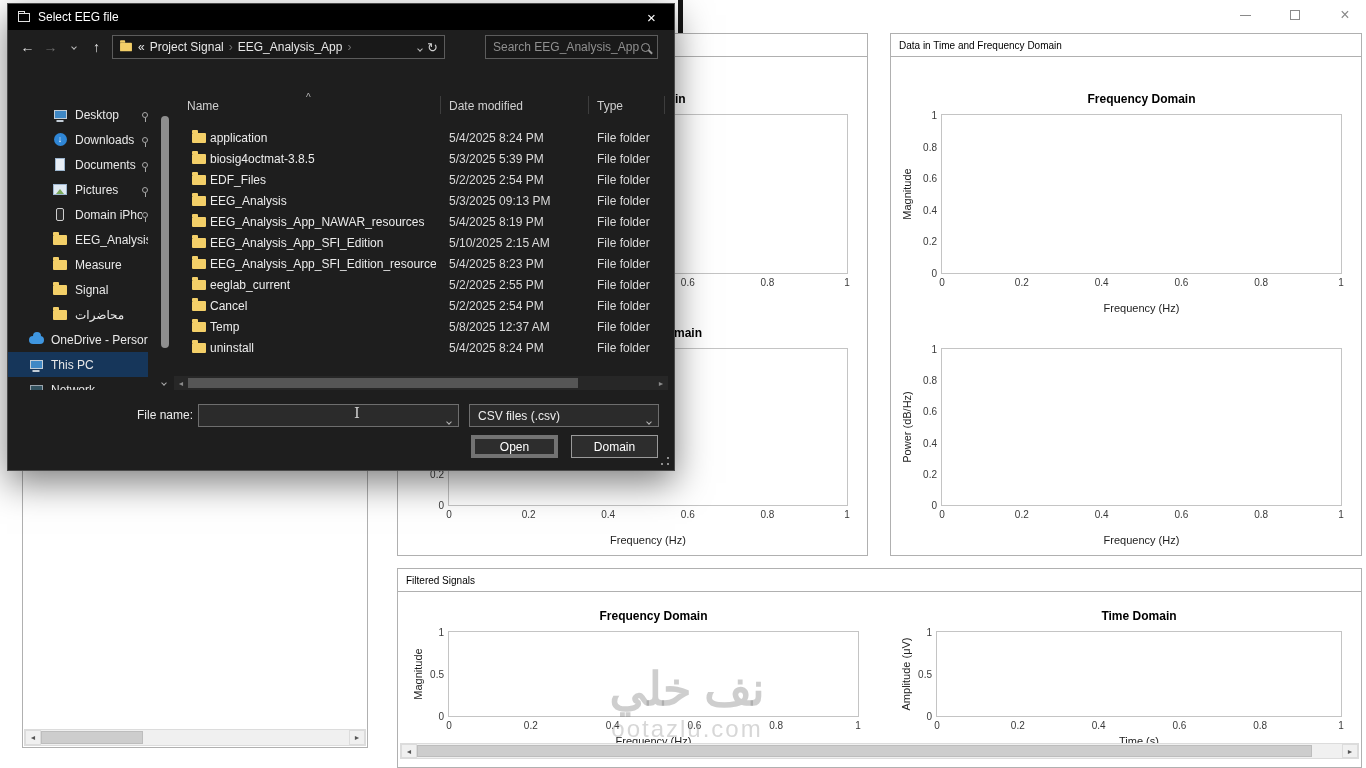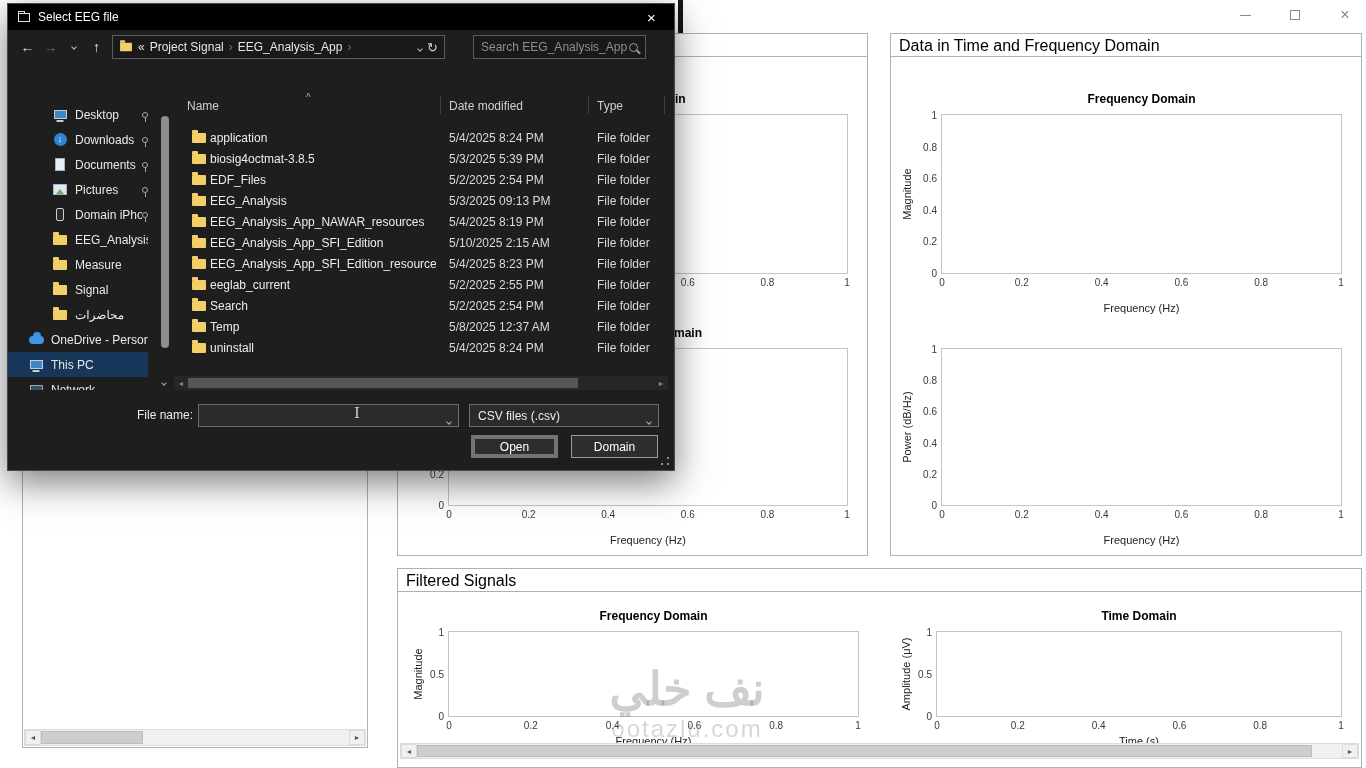--- a/index.html
+++ b/index.html
@@ -7,21 +7,21 @@
 
   
   .winctl{position:absolute;top:4px;right:10px;display:flex;gap:28px;align-items:center;z-index:2;color:#8a8a8a}
   .wc{width:22px;height:22px;display:flex;align-items:center;justify-content:center;cursor:default}
   .wc-min{width:11px;border-top:1px solid #8a8a8a;display:inline-block}
   .wc-max{width:10px;height:10px;border:1px solid #8a8a8a;display:inline-block}
   .wc-close{font-size:16px;line-height:1}
   .dark-edge{position:absolute;left:678px;top:0;width:5px;height:33px;background:#151515;z-index:1}
 
   .mpanel{position:absolute;border:1px solid #b0b0b0;background:#fff;z-index:1}
-  .mpanel-title{height:23px;line-height:23px;padding-left:8px;font-size:16px;color:#000;border-bottom:1px solid #b0b0b0;background:#fff}
+  .mpanel-title{height:23px;line-height:23px;padding-left:8px;font-size:10px;color:#000;border-bottom:1px solid #b0b0b0;background:#fff}
 
   
   .plot{position:absolute;--ml:44px;--mr:14px;--mt:52px;--mb:40px}
   .plot.sm{--ml:40px;--mt:34px;--mb:30px}
   .p-title{position:absolute;left:var(--ml);right:var(--mr);top:30px;text-align:center;font-size:12px;font-weight:bold;color:#000;white-space:nowrap}
   .plot.sm .p-title{top:12px}
   .p-box{position:absolute;left:var(--ml);right:var(--mr);top:var(--mt);bottom:var(--mb);border:1px solid #c4c4c4;background:#fff}
   .p-yt{position:absolute;right:calc(100% + 5px);transform:translateY(-50%);font-size:10px;color:#3a3a3a;white-space:nowrap}
   .p-xt{position:absolute;top:calc(100% + 4px);transform:translateX(-50%);font-size:10px;color:#3a3a3a;white-space:nowrap}
   .p-xlab{position:absolute;left:var(--ml);right:var(--mr);bottom:0;text-align:center;font-size:11px;color:#222;white-space:nowrap}
@@ -46,21 +46,21 @@
   .dlg-title{margin-left:8px;font-size:12px;color:#fff}
   .dlg-close{margin-left:auto;width:45px;height:26px;display:flex;align-items:center;justify-content:center;font-size:15px;color:#fff}
   .dlg-nav{height:34px;display:flex;align-items:center;padding:0 8px}
   .nav-btn{width:23px;height:24px;display:flex;align-items:center;justify-content:center;font-size:14px}
   .dim{color:#6f6f6f}
   .chev{display:inline-block;width:6px;height:6px;border-right:1.5px solid currentColor;border-bottom:1.5px solid currentColor;transform:rotate(45deg)}
   .chev.sm{width:4px;height:4px}
   .addr{width:333px;height:24px;margin-left:4px;background:#191919;border:1px solid #5c5c5c;display:flex;align-items:center;padding:0 6px;gap:5px}
   .addr .spacer{flex:1}
   .crumb{white-space:nowrap}
-  .search{width:173px;height:24px;margin-left:28px;background:#191919;border:1px solid #5c5c5c;display:flex;align-items:center;padding:10px 7px}
+  .search{width:173px;height:24px;margin-left:40px;background:#191919;border:1px solid #5c5c5c;display:flex;align-items:center;padding:10px 7px}
   .search input{flex:1;background:transparent;border:0;outline:0;color:#cfcfcf;font-size:12px;min-width:0}
   .search input::placeholder{color:#8f8f8f}
   .ic-search{width:9px;height:9px;border:1.5px solid #9a9a9a;border-radius:50%;position:relative;flex:0 0 auto}
   .ic-search::after{content:'';position:absolute;width:5px;height:1.5px;background:#9a9a9a;transform:rotate(45deg);right:-4px;bottom:-2px}
   .dlg-toolbar{height:28px;display:flex;align-items:center;padding:0 12px;border-bottom:1px solid #2a2a2a;gap:6px}
   .tb-gap{width:34px}
   .tb-right{margin-left:auto;display:flex;align-items:center;gap:14px}
   .ic-views{width:12px;height:10px;background-image:repeating-linear-gradient(to bottom,#c9c9c9 0 2px,transparent 2px 4px)}
   .ic-pane{width:13px;height:11px;border:1px solid #7ab2e0;position:relative}
   .ic-pane::before{content:'';position:absolute;left:0;top:0;bottom:0;width:5px;background:#7ab2e0}
@@ -445,21 +445,21 @@
             <span class="fc-type">File folder</span>
           </div>
           <div class="frow">
             <span class="sb-ic ic-folder"></span>
             <span class="fc-name">eeglab_current</span>
             <span class="fc-date">5/2/2025 2:55 PM</span>
             <span class="fc-type">File folder</span>
           </div>
           <div class="frow">
             <span class="sb-ic ic-folder"></span>
-            <span class="fc-name">Search</span>
+            <span class="fc-name">Cancel</span>
             <span class="fc-date">5/2/2025 2:54 PM</span>
             <span class="fc-type">File folder</span>
           </div>
           <div class="frow">
             <span class="sb-ic ic-folder"></span>
             <span class="fc-name">Temp</span>
             <span class="fc-date">5/8/2025 12:37 AM</span>
             <span class="fc-type">File folder</span>
           </div>
           <div class="frow">

